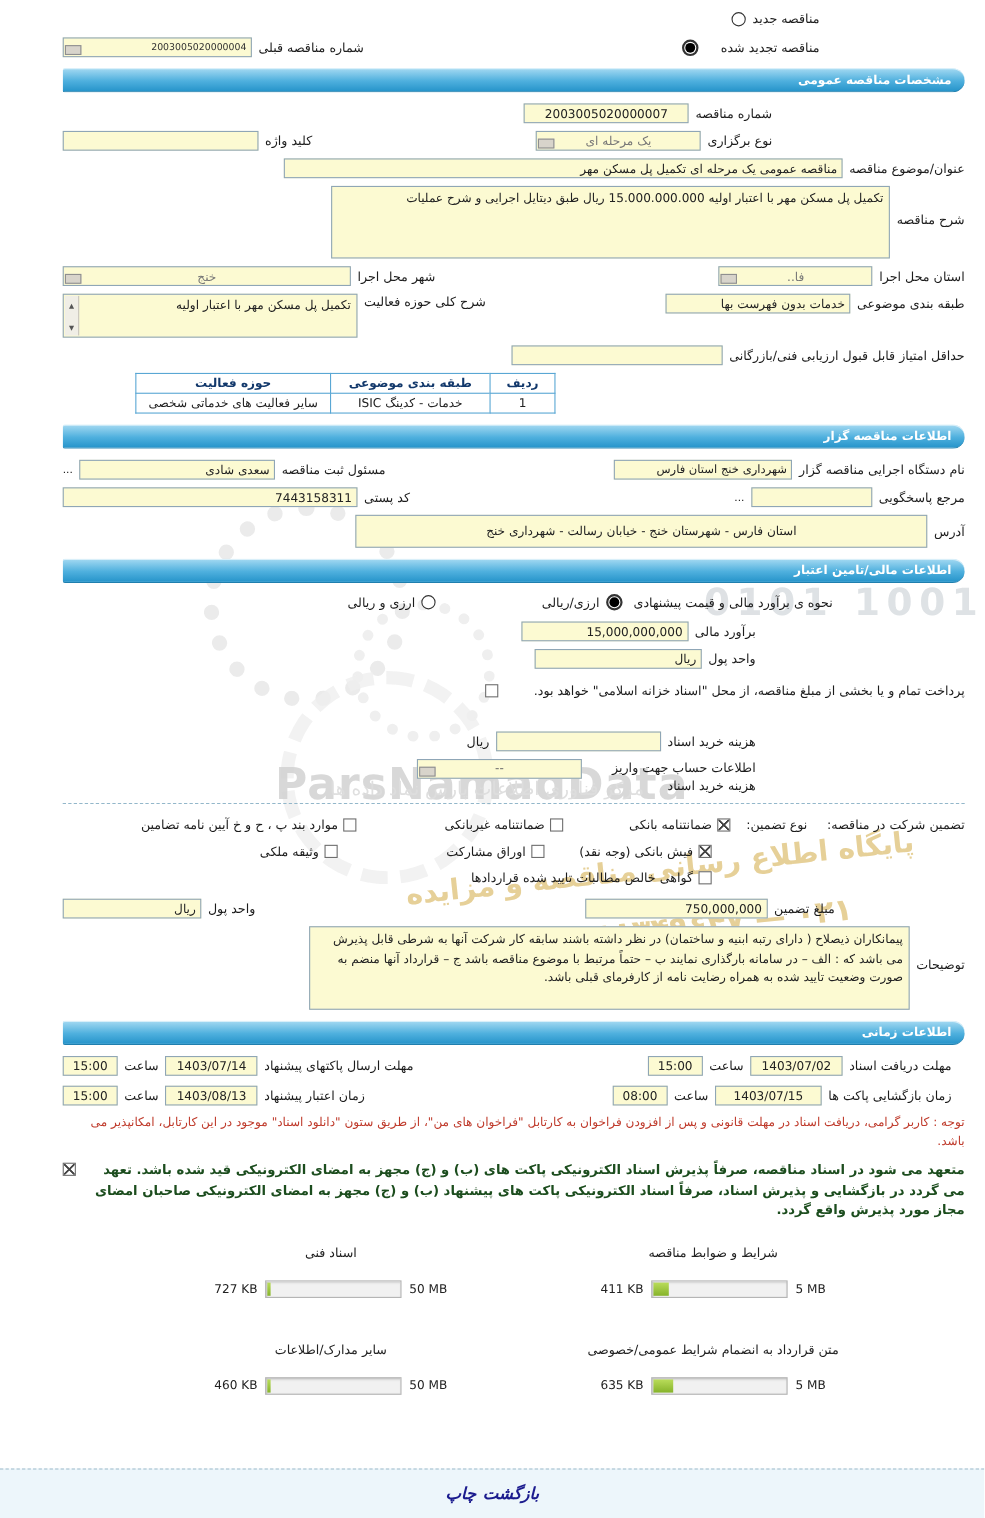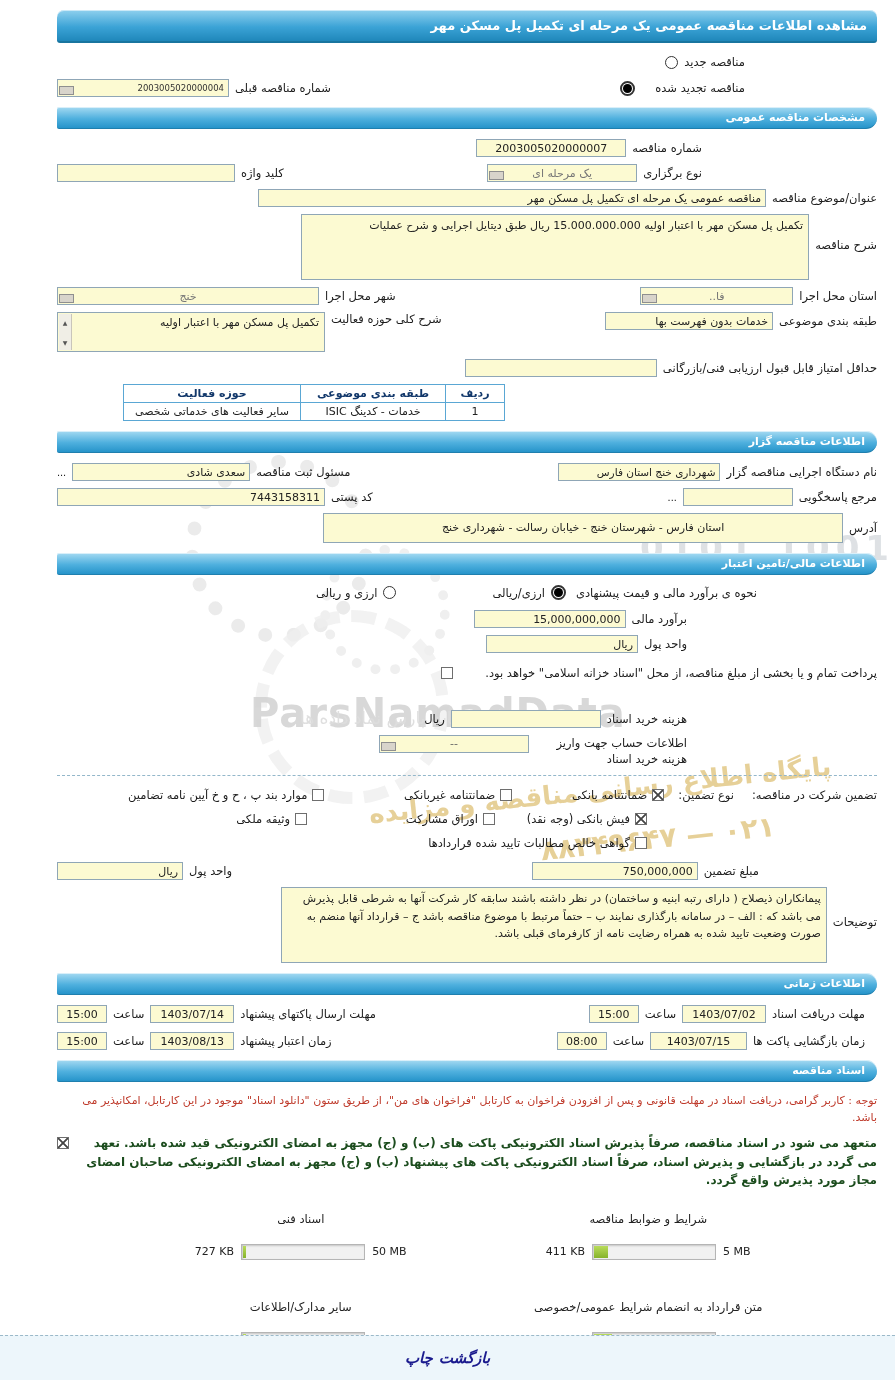--- a/index.html
+++ b/index.html
@@ -84,23 +84,20 @@
   <div class="wm wm-gear2"></div>
   <div class="wm wm-gear3"></div>
   <div class="wm wm-brand">ParsNamadData</div>
   <div class="wm wm-brand-fa">مرکز فناوری اطلاعات پارس نماد داده ها</div>
   <div class="wm wm-banner">پایگاه اطلاع رسانی مناقصه و مزایده</div>
   <div class="wm wm-phone">۸۸۳۴۹۶۴۷ — ۰۲۱</div>
   <div class="wm wm-digits">0101 1001</div>
 
   <div class="content">
 
-    <div class="tbar">
-      <span>مشاهده اطلاعات مناقصه عمومی یک مرحله ای تکمیل پل مسکن مهر</span>
-    </div>
 
     <div class="row" style="padding-right:132px;margin-bottom:10px;">
       <span class="lbl">مناقصه جدید</span>
       <span class="radio"></span>
     </div>
     <div class="row between">
       <span class="pair" style="margin-right:132px;gap:20px;">
         <span class="lbl">مناقصه تجدید شده</span>
         <span class="radio checked"></span>
       </span>
@@ -148,21 +145,21 @@
     </div>
 
     <div class="row top">
       <span class="lbl" style="margin-top:24px;">شرح مناقصه</span>
       <span class="area" style="width:508px;height:66px;"><span>تکمیل پل مسکن مهر با اعتبار اولیه 15.000.000.000 ریال طبق دیتایل اجرایی و شرح عملیات</span></span>
     </div>
 
     <div class="row between">
       <span class="pair">
         <span class="lbl">استان محل اجرا</span>
-        <span class="inp center" style="width:153px;color:#777;">
+        <span class="inp center" style="width:140px;color:#777;">
           <span>فا..</span>
           <span class="handle"></span>
         </span>
       </span>
       <span class="pair">
         <span class="lbl">شهر محل اجرا</span>
         <span class="inp center" style="width:262px;color:#777;">
           <span>خنج</span>
           <span class="handle"></span>
         </span>
@@ -401,23 +398,20 @@
         <span class="inp center" style="width:84px;">
             <span class="num">1403/08/13</span>
           </span>
         <span class="lbl">ساعت</span>
         <span class="inp center" style="width:50px;">
             <span class="num">15:00</span>
           </span>
       </span>
     </div>
 
-    <div class="sbar">
-        <span>اسناد مناقصه</span>
-      </div>
 
     <div class="note">توجه : کاربر گرامی، دریافت اسناد در مهلت قانونی و پس از افزودن فراخوان به کارتابل "فراخوان های من"، از طریق ستون "دانلود اسناد" موجود در این کارتابل، امکانپذیر می باشد.</div>
 
     <div class="commit">
       <span class="commit-text" style="flex:1;">متعهد می شود در اسناد مناقصه، صرفاً پذیرش اسناد الکترونیکی پاکت های (ب) و (ج) مجهز به امضای الکترونیکی قید شده باشد. تعهد می گردد در بازگشایی و پذیرش اسناد، صرفاً اسناد الکترونیکی پاکت های پیشنهاد (ب) و (ج) مجهز به امضای الکترونیکی صاحبان امضای مجاز مورد پذیرش واقع گردد.</span>
       <span class="cb checked" style="margin-top:3px;"></span>
     </div>
 
     <div class="files">
       <div class="file">

